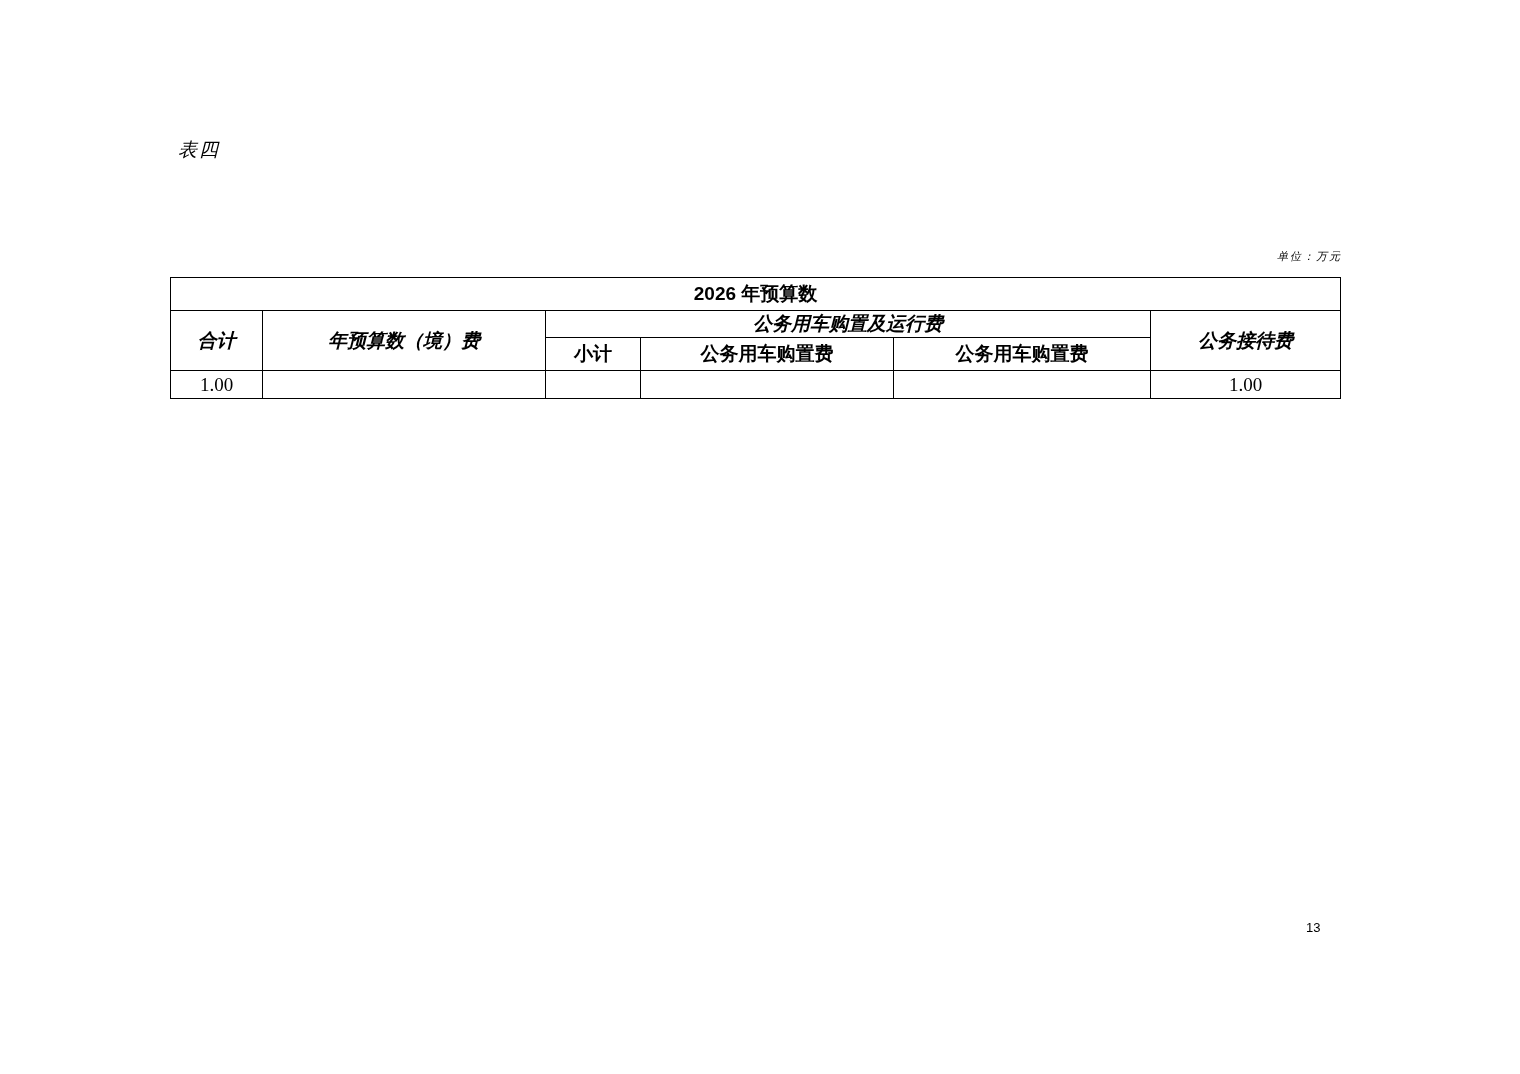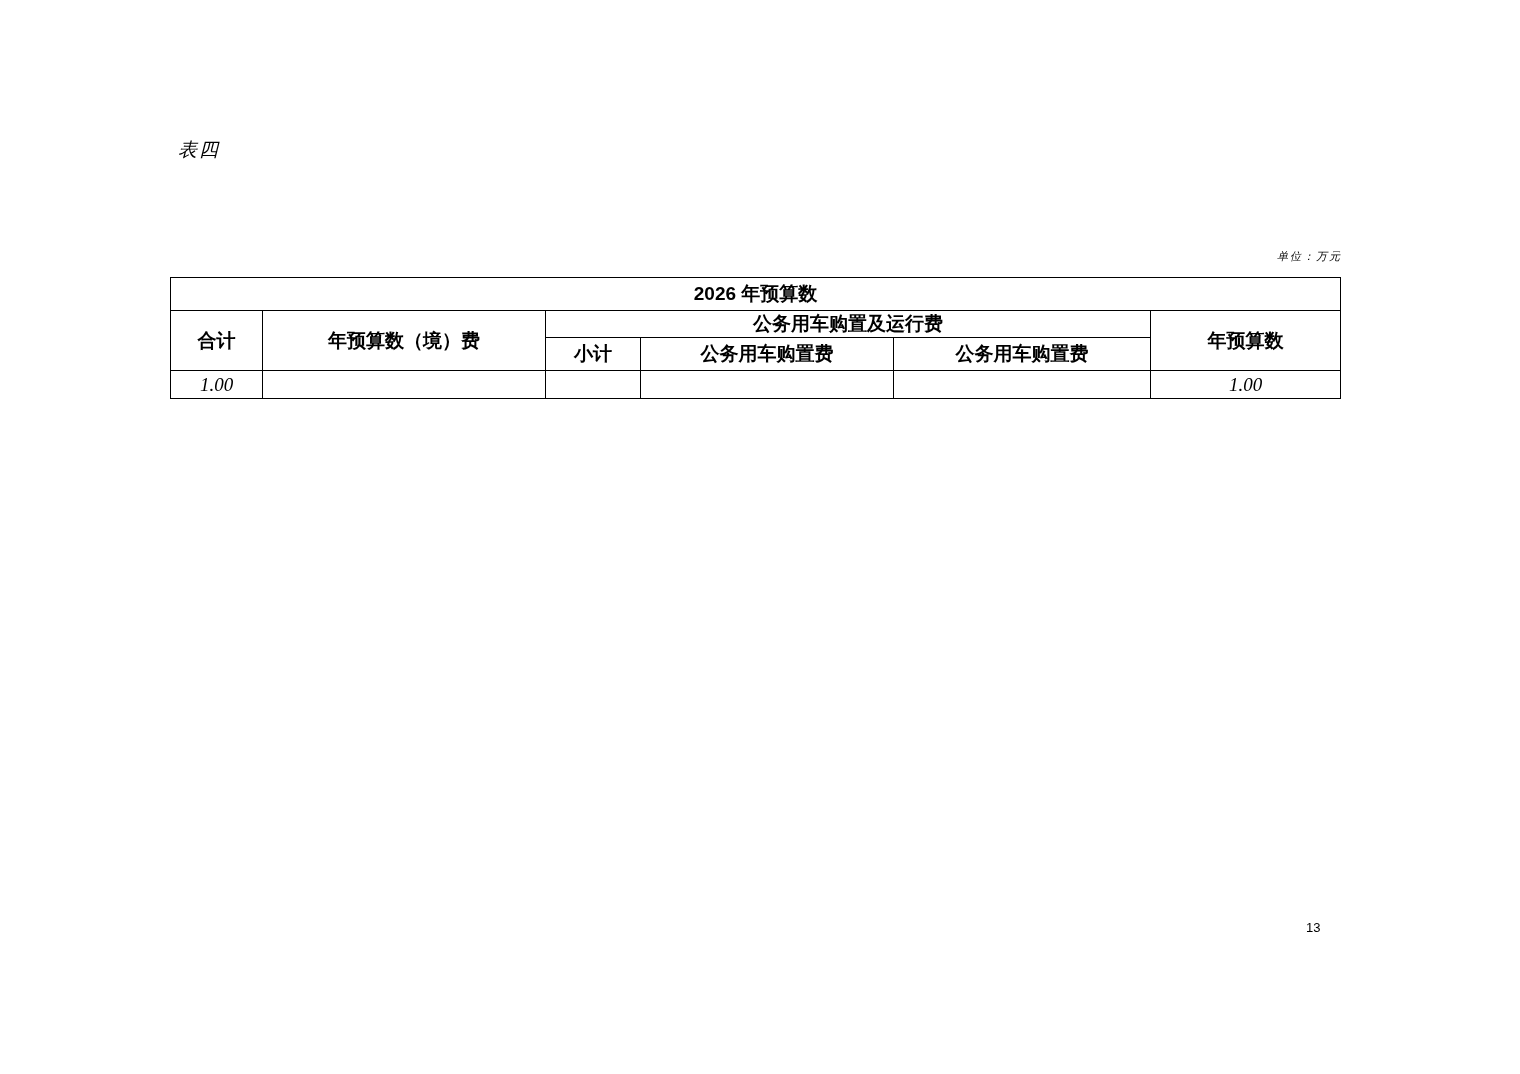--- a/index.html
+++ b/index.html
@@ -64,23 +64,23 @@
   td.top-hdr {
     font-family: "Liberation Sans", "DejaVu Sans", sans-serif;
     font-weight: 600;
     font-size: 19px;
   }
   td.val {
     font-family: "Liberation Serif", "DejaVu Serif", serif;
     font-size: 19px;
   }
   tr.r-top    { height: 33px; }
-  tr.r-group  { height: 18px; }
+  tr.r-group  { height: 18px; font-style: italic; }
   tr.r-sub    { height: 33px; }
-  tr.r-data   { height: 28px; font-style: italic; }
+  tr.r-data   { height: 28px; }
   .page-number {
     position: absolute;
     left: 1306px; top: 920px;
     font-size: 13px;
     font-family: "Liberation Sans", "DejaVu Sans", sans-serif;
   }
 </style>
 </head>
 <body>
 
@@ -101,21 +101,21 @@
       <col style="width:190px">
     </colgroup>
     <tbody>
         <tr class="r-top">
       <td class="top-hdr" colspan="6">2026 年预算数</td>
     </tr>
     <tr class="r-group">
       <td class="hdr" rowspan="2">合计</td>
       <td class="hdr" rowspan="2">年预算数（境）费</td>
       <td class="hdr" colspan="3">公务用车购置及运行费</td>
-      <td class="hdr" rowspan="2">年预算数</td>
+      <td class="hdr" rowspan="2">公务接待费</td>
     </tr>
     <tr class="r-sub">
       <td class="hdr">小计</td>
       <td class="hdr">公务用车购置费</td>
       <td class="hdr">公务用车购置费</td>
     </tr>
     <tr class="r-data">
       <td class="val">1.00</td>
       <td class="val"></td>
       <td class="val"></td>

